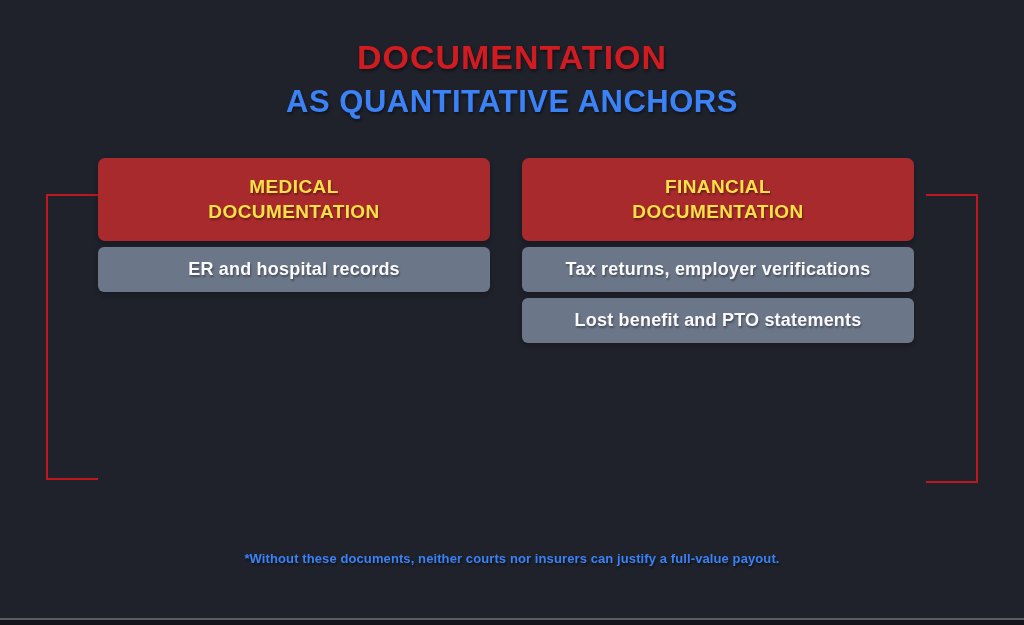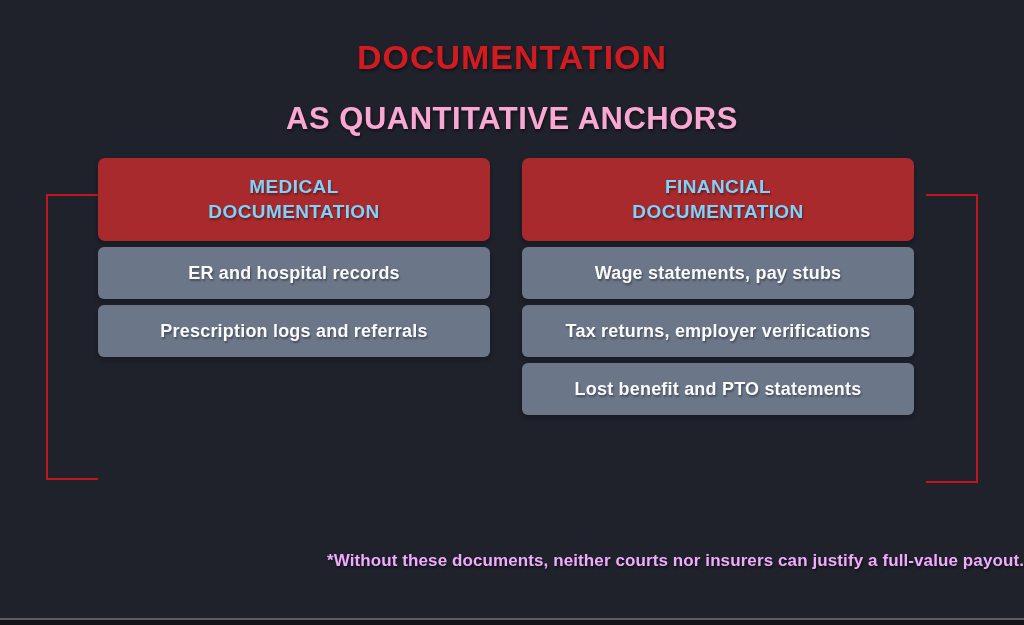--- a/index.html
+++ b/index.html
@@ -28,51 +28,51 @@
     font-weight: 700;
     letter-spacing: 1px;
     color: var(--accent-red, #d01c21);
     text-shadow: 1px 2px 3px rgba(0,0,0,0.45);
     line-height: 1.25;
   }
   .title-main {
     font-size: 31px;
     font-weight: 700;
     letter-spacing: 0.5px;
-    color: #f9a8d4;
+    color: #3b82f6;
     text-shadow: 1px 2px 3px rgba(0,0,0,0.45);
     line-height: 1.3;
-    margin-top: 20px;
+    margin-top: 3px;
   }
   .column {
     position: absolute;
     top: 158px;
     width: 392px;
   }
   .column.left  { left: 98px; }
   .column.right { left: 522px; }
   .col-header {
     height: 83px;
     border-radius: 7px;
     background: var(--header-red, #a82a2d);
-    color: #7dd3fc;
+    color: #fde047;
     font-size: 19px;
     font-weight: 700;
     letter-spacing: 0.4px;
     line-height: 1.3;
     text-align: center;
     white-space: pre-line;
     display: flex;
     align-items: center;
     justify-content: center;
     text-shadow: 1px 2px 2px rgba(0,0,0,0.35);
     box-shadow: 0 3px 5px rgba(0,0,0,0.25);
   }
   .col-item {
-    height: 52px;
+    height: 45px;
     margin-top: 6px;
     border-radius: 6px;
     background: var(--item-gray, #6b7689);
     color: #fbfbfc;
     font-size: 18px;
     font-weight: 700;
     letter-spacing: 0.2px;
     text-align: center;
     display: flex;
     align-items: center;
@@ -86,23 +86,23 @@
     left: 0;
     width: 1024px;
     height: 625px;
     pointer-events: none;
   }
   .footnote {
     position: absolute;
     top: 551px;
     left: 0;
     width: 100%;
-    text-align: right;
-    color: #f0abfc;
-    font-size: 17px;
+    text-align: center;
+    color: #3b82f6;
+    font-size: 13px;
     font-weight: 700;
     letter-spacing: 0.1px;
     text-shadow: 1px 2px 2px rgba(0,0,0,0.4);
   }
   .bottom-bar {
     position: absolute;
     left: 0;
     bottom: 0;
     width: 100%;
     height: 5px;
@@ -122,27 +122,25 @@
 
   <div class="title-block">
     <div class="title-accent">DOCUMENTATION</div>
     <div class="title-main">AS QUANTITATIVE ANCHORS</div>
   </div>
 
   <div class="column left">
     <div class="col-header">MEDICAL
 DOCUMENTATION</div>
     <div class="col-item">ER and hospital records</div>
-    <div class="col-item">Prescription logs and referrals</div>
   </div>
 
   <div class="column right">
     <div class="col-header">FINANCIAL
 DOCUMENTATION</div>
-    <div class="col-item">Wage statements, pay stubs</div>
     <div class="col-item">Tax returns, employer verifications</div>
     <div class="col-item">Lost benefit and PTO statements</div>
   </div>
 
   <div class="footnote">*Without these documents, neither courts nor insurers can justify a full-value payout.</div>
 
   <div class="bottom-bar"></div>
 
 </div>
 

